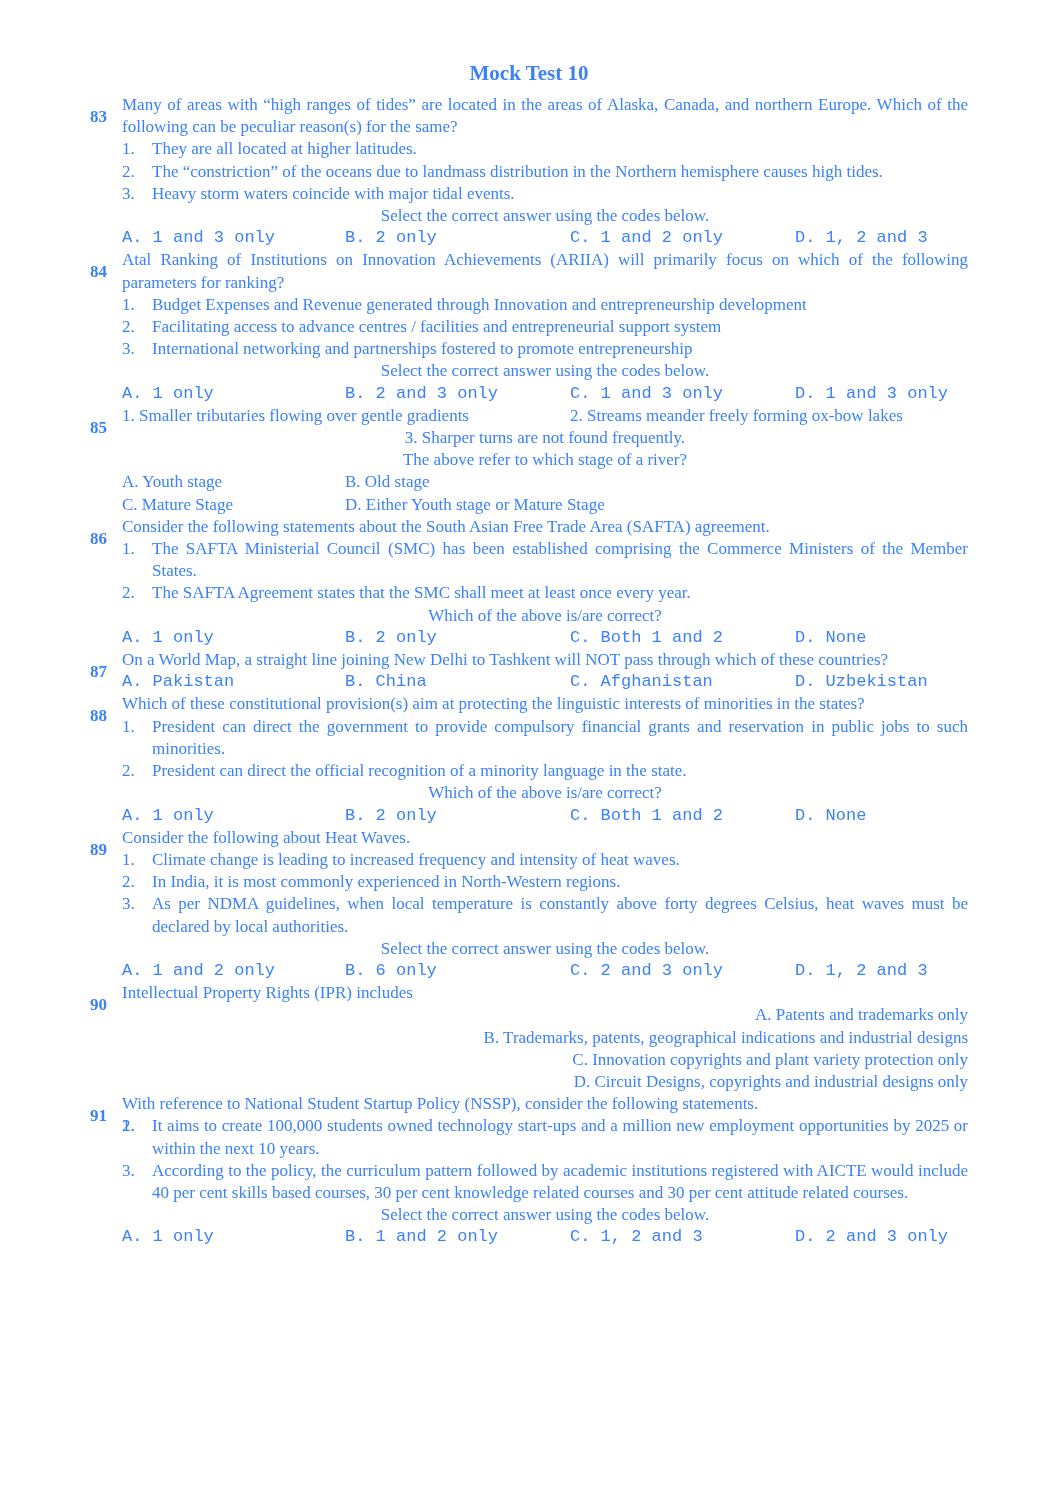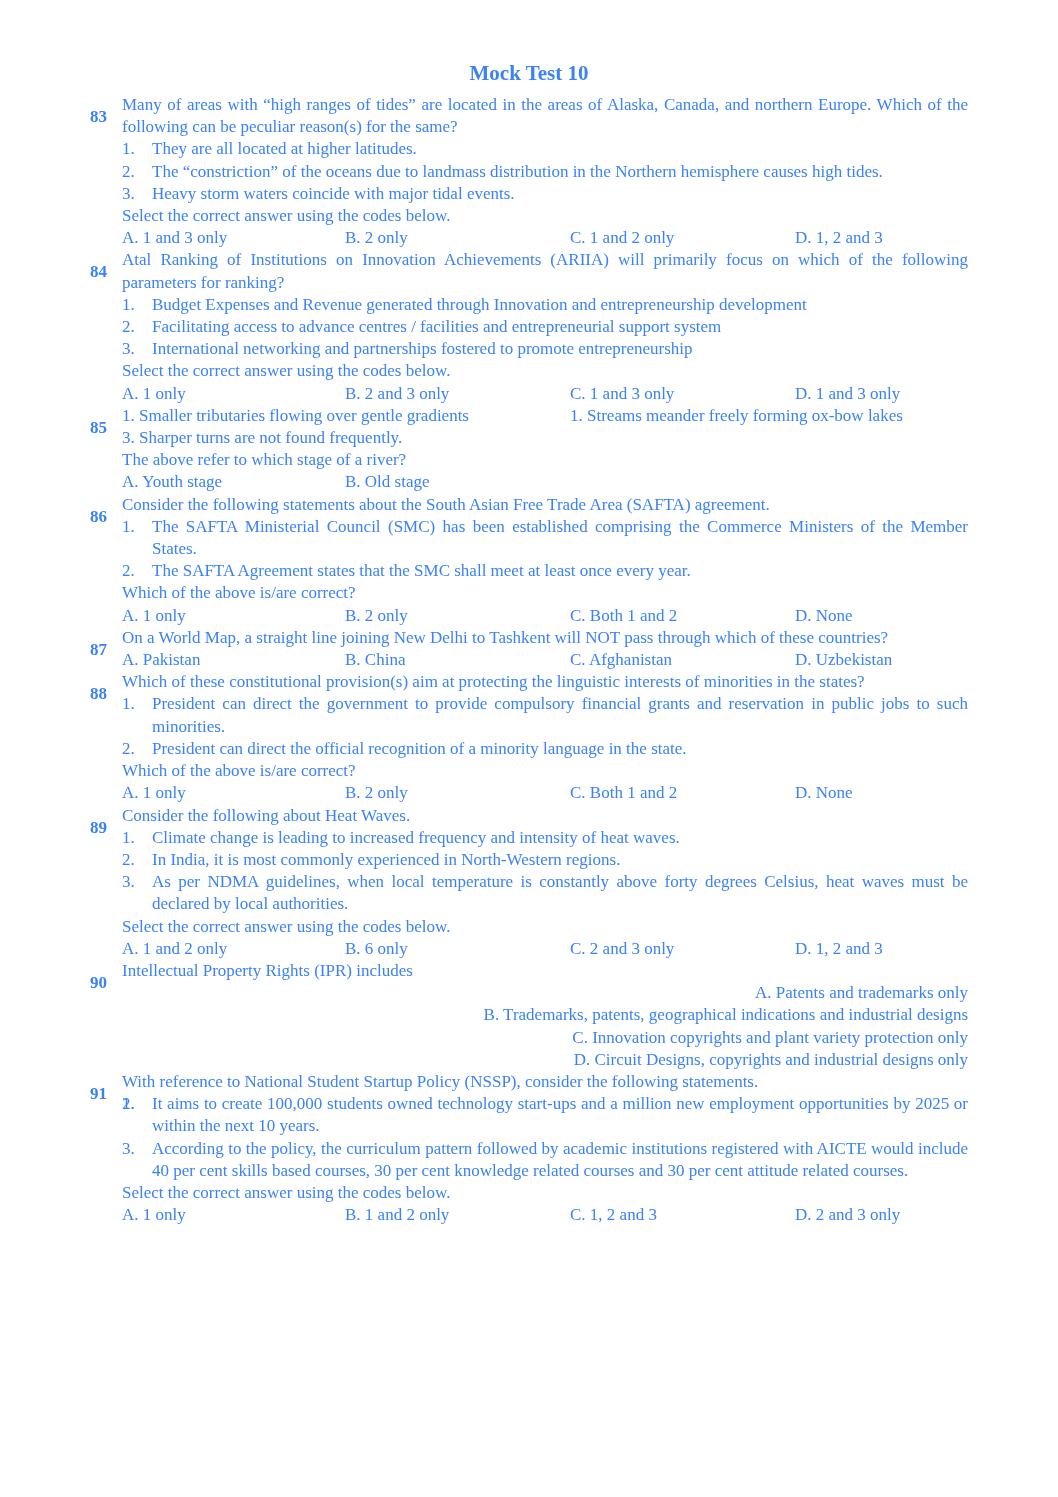--- a/index.html
+++ b/index.html
@@ -56,27 +56,28 @@
   .item .marker {
     position: absolute;
     left: 0;
     top: 0;
   }
   .pair {
     display: grid;
     grid-template-columns: 448px 1fr;
   }
   .plain {
-    text-align: left;
+    text-align: center;
   }
   .opts {
     display: grid;
   }
   .opts.cols4 {
     grid-template-columns: 223px 225px 225px 1fr;
+    font-family: Liberation Mono, monospace;
   }
   .opts.cols2 {
     grid-template-columns: 223px 1fr;
   }
   .optline {
     text-align: right;
   }
 </style>
 </head>
 <body>
@@ -114,28 +115,32 @@
             <span class="opt">C. 1 and 3 only</span>
             <span class="opt">D. 1 and 3 only</span>
           </div>
         </div>
       </div>
       <div class="question">
         <div class="qnum">85</div>
         <div class="qbody">
           <div class="pair">
             <span class="pair-left">1. Smaller tributaries flowing over gentle gradients</span>
-            <span class="pair-right">1. Streams meander freely forming ox-bow lakes</span>
+            <span class="pair-right">2. Streams meander freely forming ox-bow lakes</span>
           </div>
           <div class="plain">3. Sharper turns are not found frequently.</div>
           <div class="plain">The above refer to which stage of a river?</div>
           <div class="opts cols2">
             <span class="opt">A. Youth stage</span>
             <span class="opt">B. Old stage</span>
           </div>
+          <div class="opts cols2">
+            <span class="opt">C. Mature Stage</span>
+            <span class="opt">D. Either Youth stage or Mature Stage</span>
+          </div>
         </div>
       </div>
       <div class="question">
         <div class="qnum">86</div>
         <div class="qbody">
           <div class="stem">Consider the following statements about the South Asian Free Trade Area (SAFTA) agreement.</div>
           <div class="item"><span class="marker">1.</span><span class="itext">The SAFTA Ministerial Council (SMC) has been established comprising the Commerce Ministers of the Member States.</span></div>
           <div class="item"><span class="marker">2.</span><span class="itext">The SAFTA Agreement states that the SMC shall meet at least once every year.</span></div>
           <div class="plain">Which of the above is/are correct?</div>
           <div class="opts cols4">

